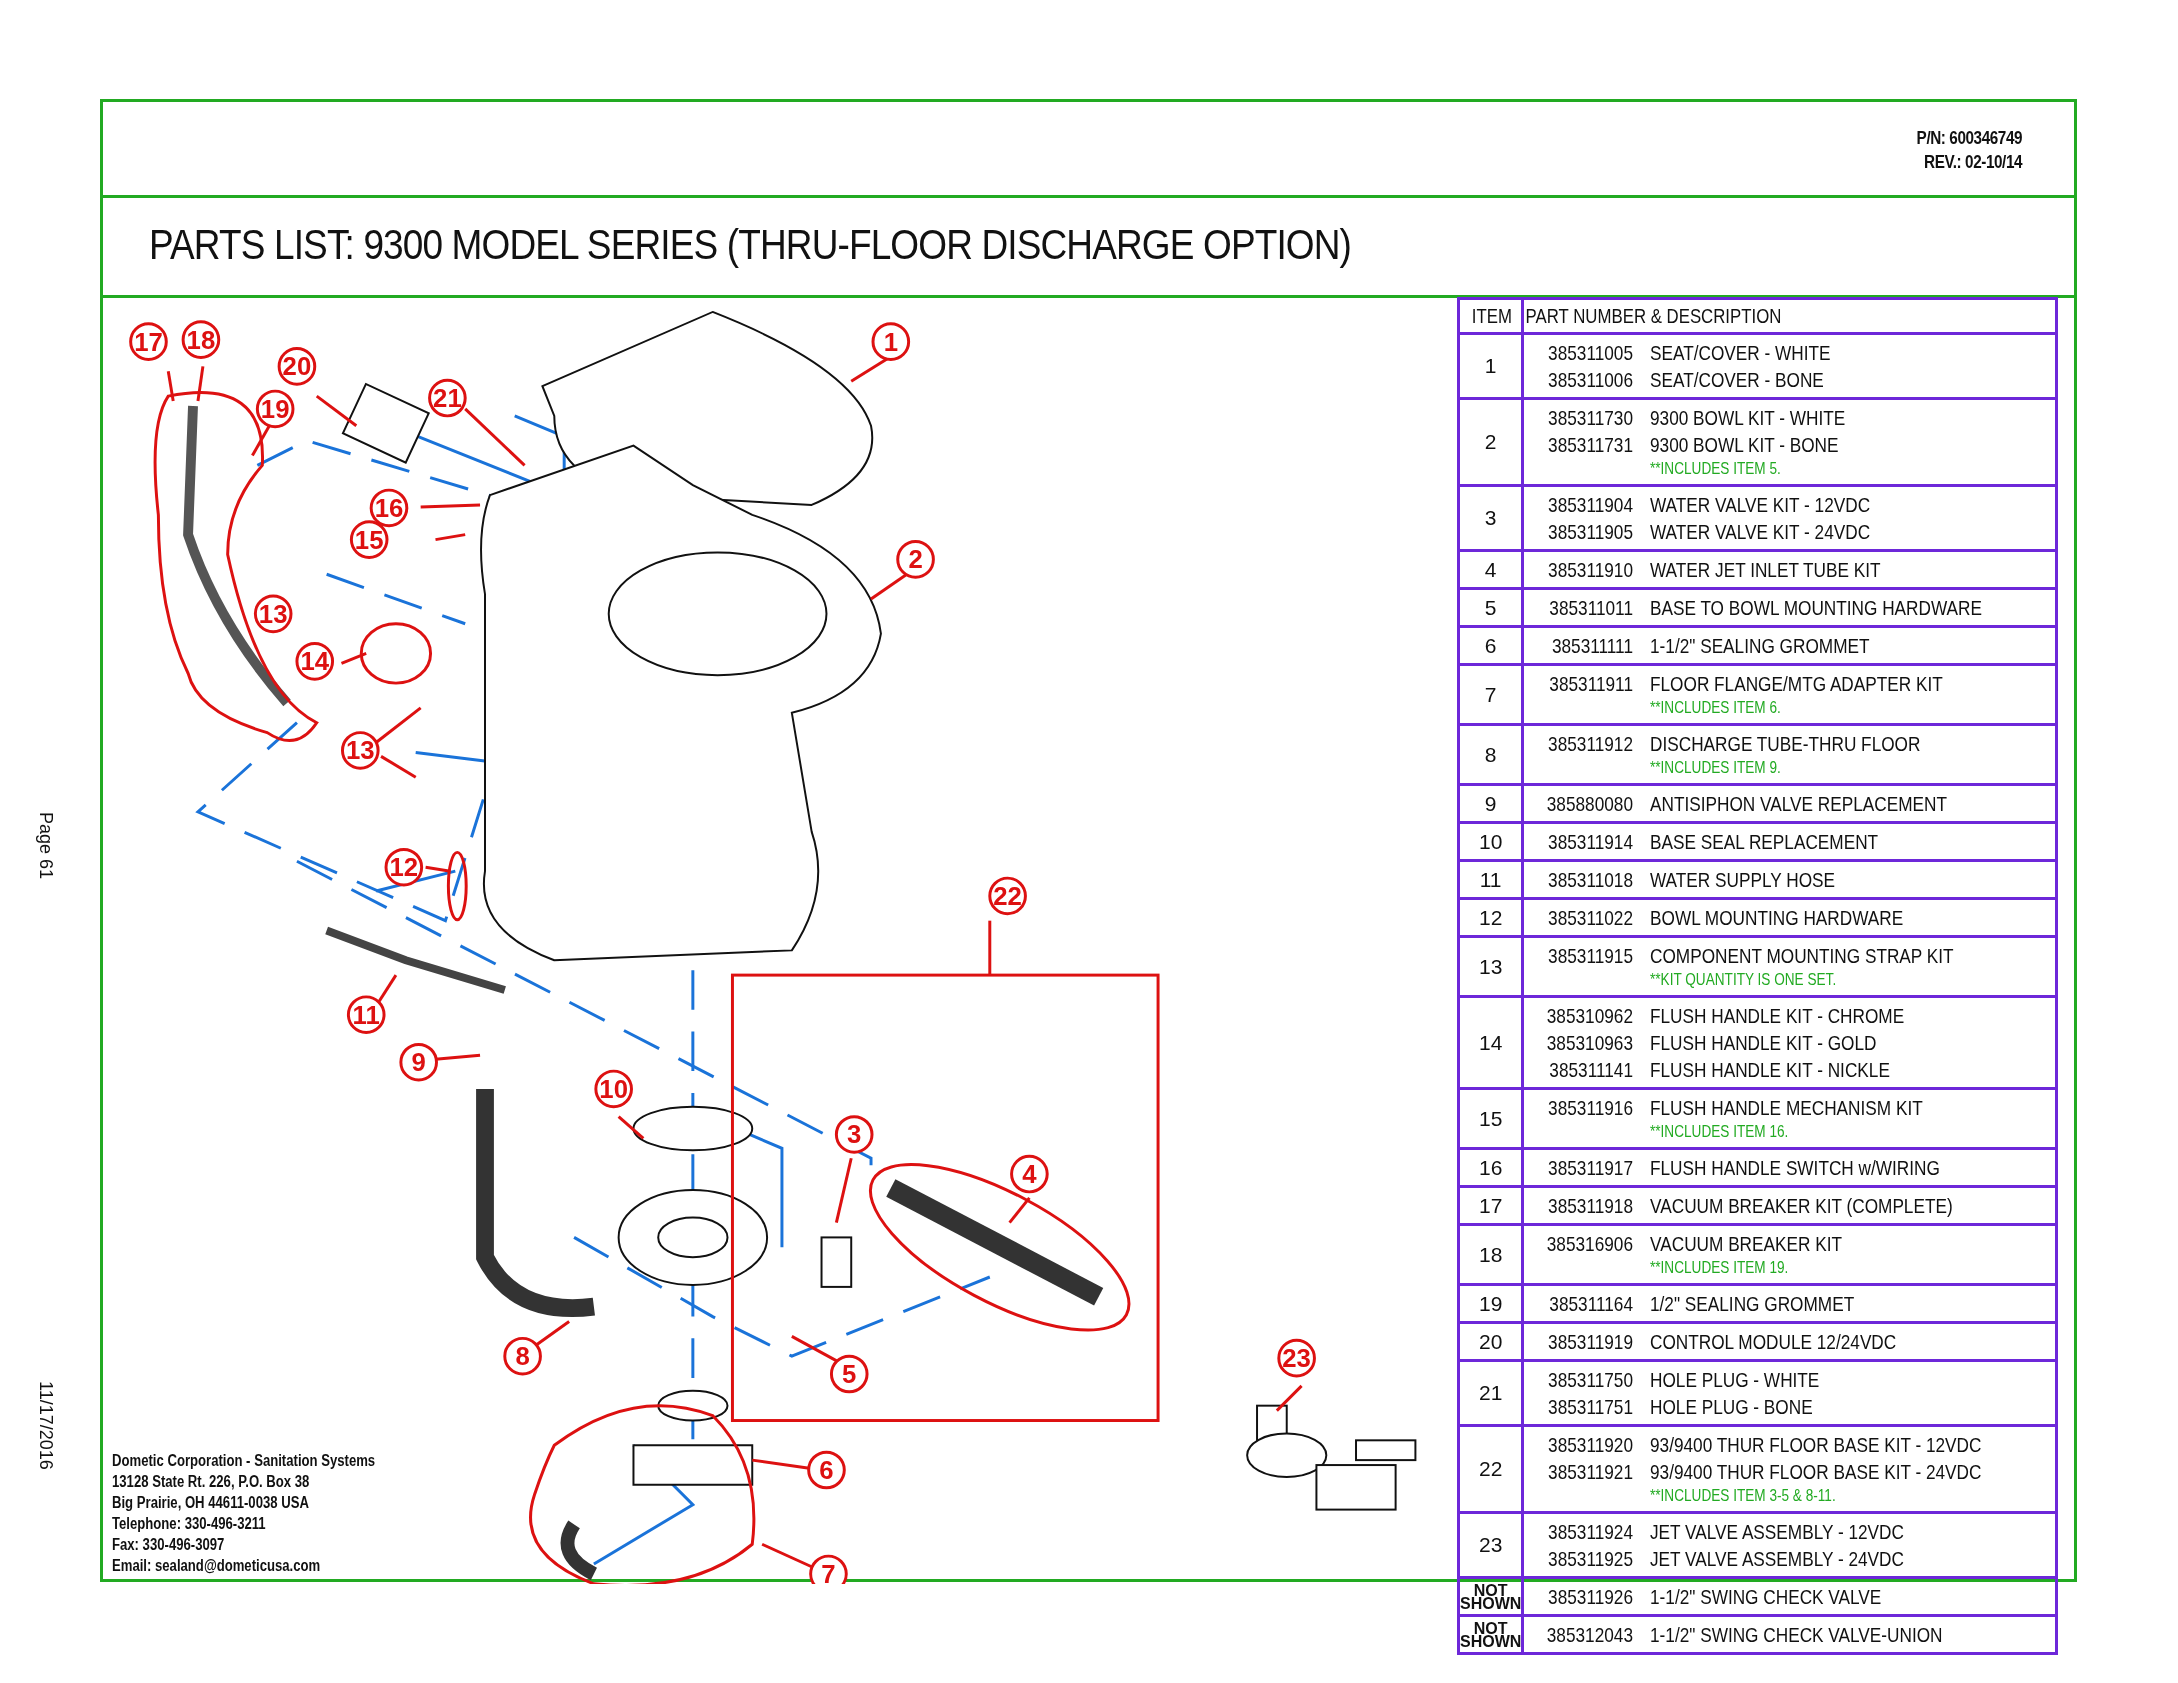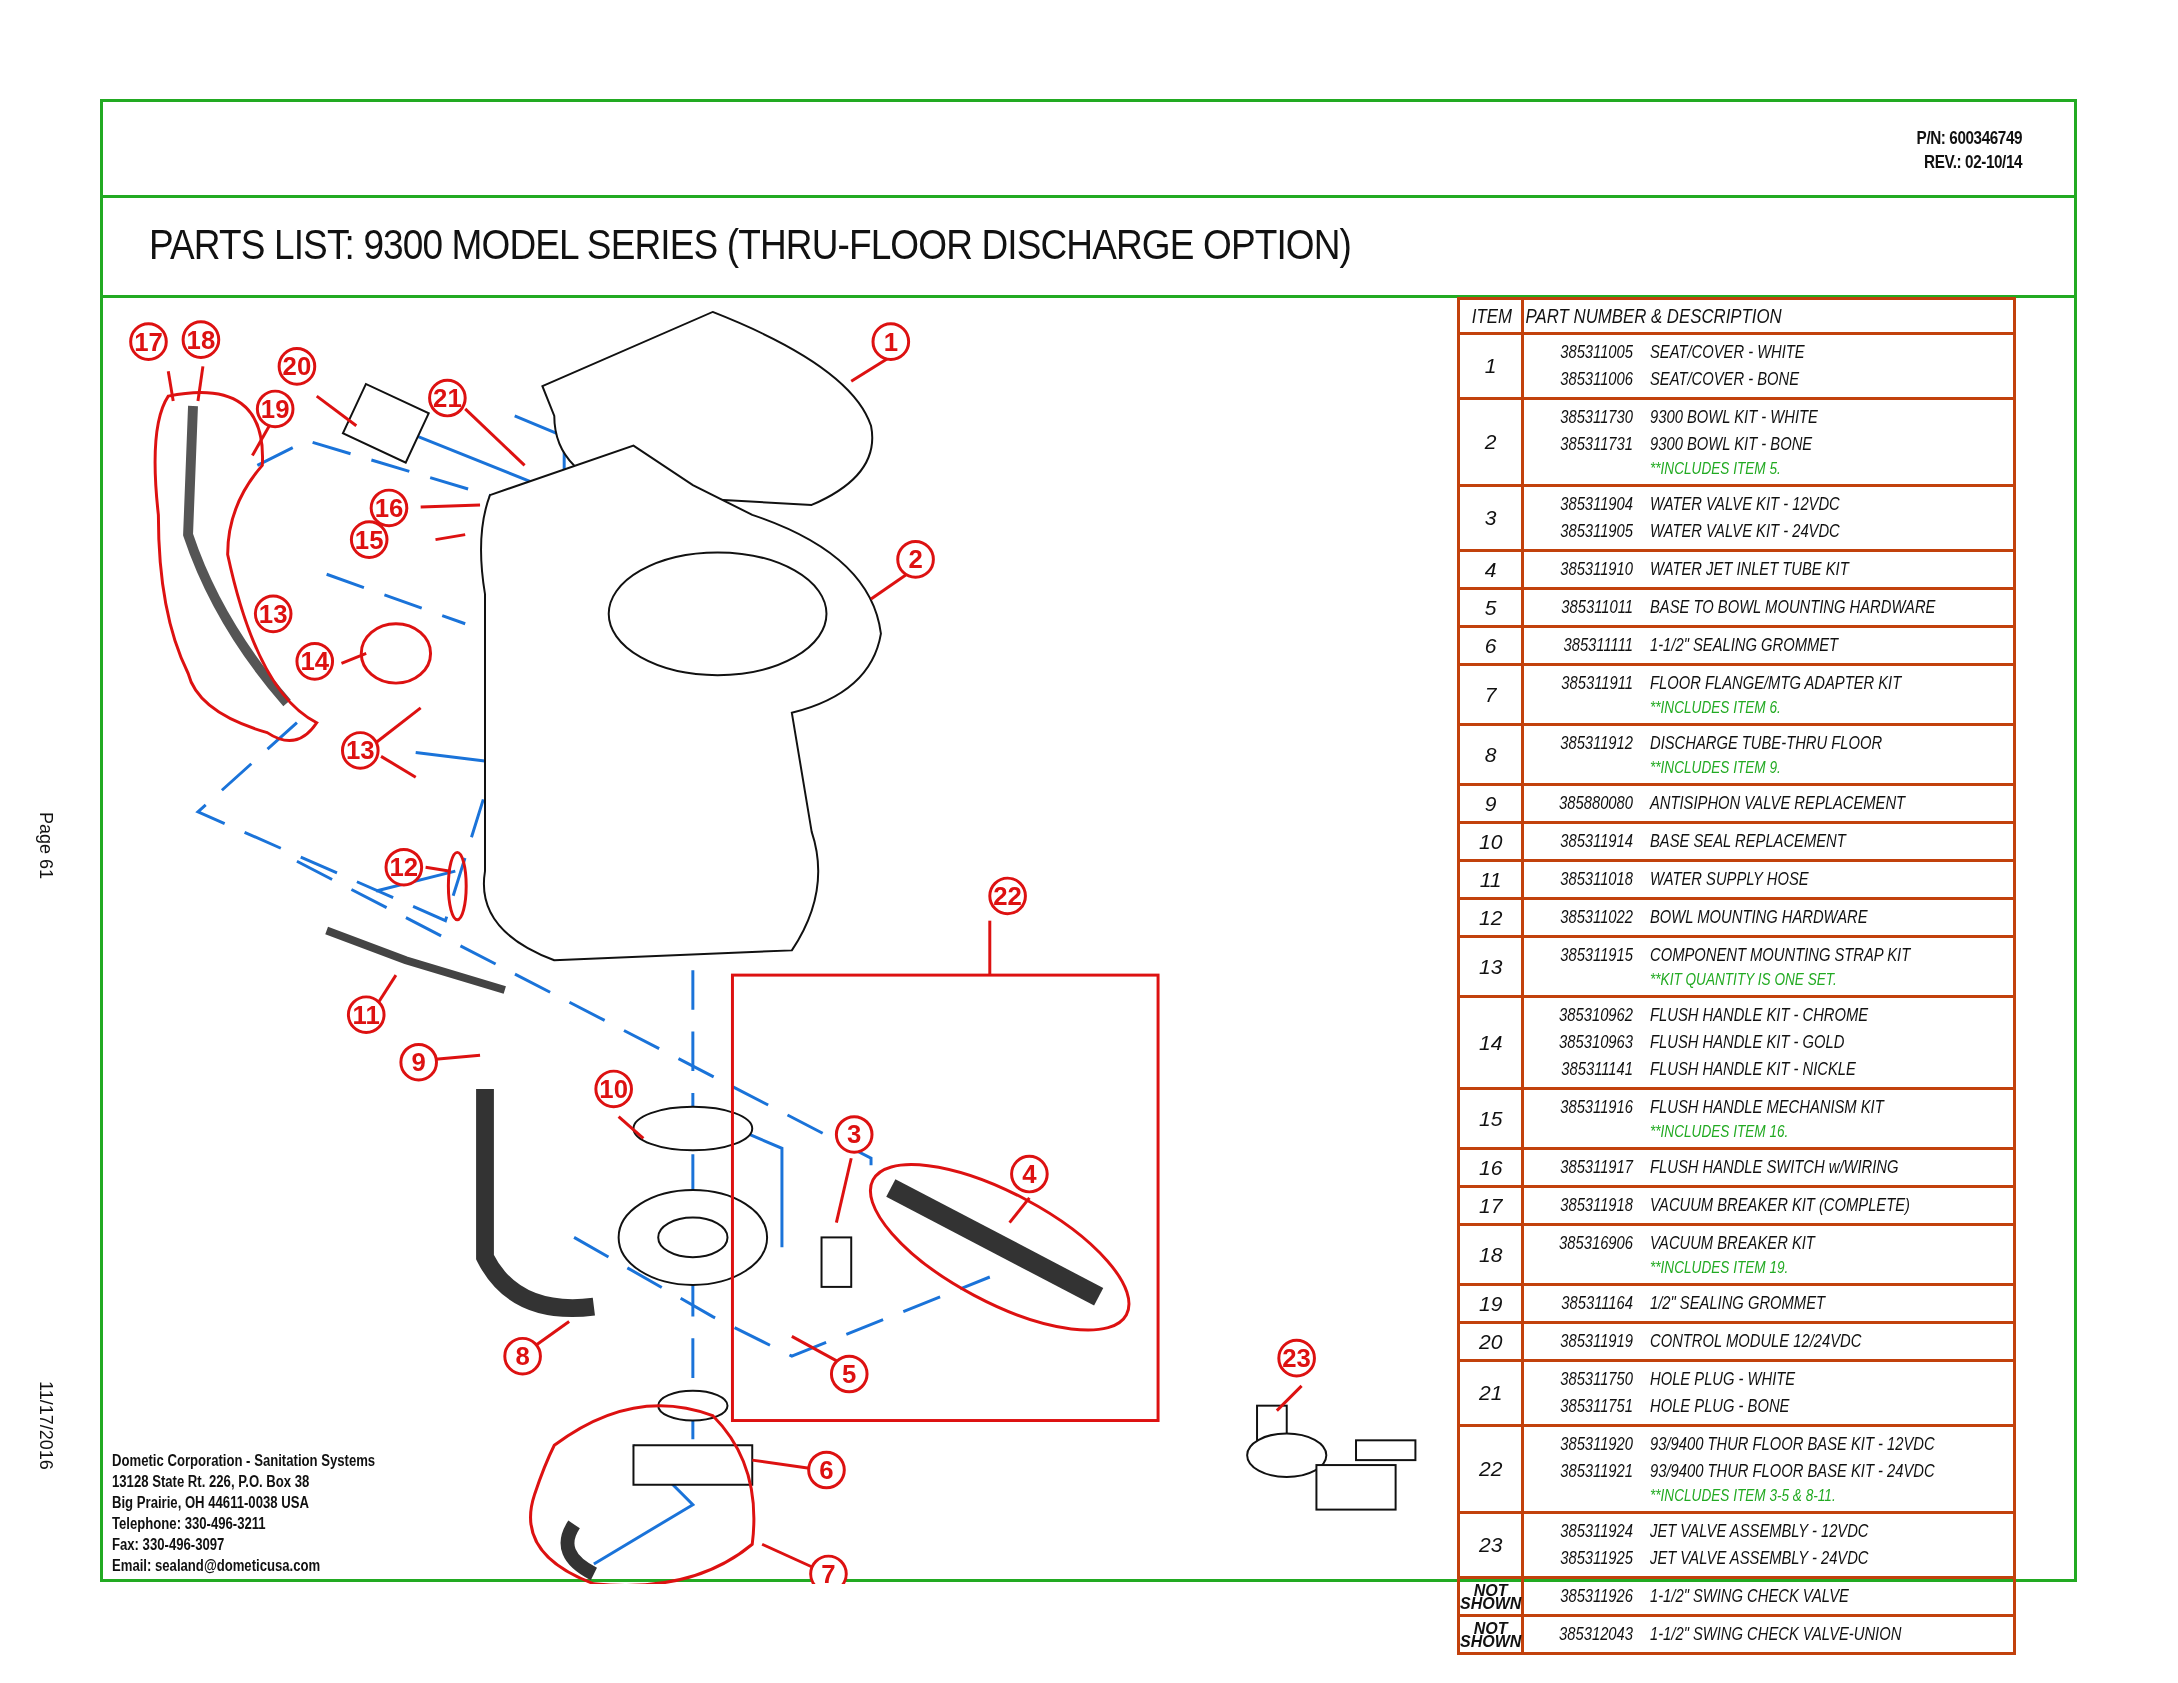--- a/index.html
+++ b/index.html
@@ -9,28 +9,28 @@
            border:3px solid #22aa22; box-sizing:border-box; }
   .hline { position:absolute; left:100px; width:1977px; height:3px; background:#22aa22; }
   .pn { position:absolute; right:156px; top:126px; text-align:right; font-weight:bold;
         font-size:18px; line-height:24px; letter-spacing:-0.5px; transform:scaleX(0.85); transform-origin:right top; }
   .title { position:absolute; left:149px; top:220px; font-size:43px; font-weight:normal;
            letter-spacing:-1px; transform:scaleX(0.86); transform-origin:left top; white-space:nowrap; }
   .side { position:absolute; font-size:18px; transform:rotate(90deg); transform-origin:left top; white-space:nowrap; }
   .address { position:absolute; left:112px; top:1450px; font-size:16px; line-height:21px; font-weight:bold;
              transform:scaleX(0.82); transform-origin:left top; white-space:nowrap; }
   table.parts { position:absolute; left:1457px; top:297px; width:559px; border-collapse:collapse; }
-  table.parts td, table.parts th { border:3px solid #c2410c; padding:0; vertical-align:middle;font-style:italic; }
+  table.parts td, table.parts th { border:3px solid #6d28d9; padding:0; vertical-align:middle; }
   table.parts th { height:32px; font-size:21px; font-weight:normal; text-align:left; white-space:nowrap; }
   .th-item { width:59px; text-align:center !important; }
   .th-inner { display:inline-block; transform:scaleX(0.8); transform-origin:left center; padding-left:2px; }
   .item-cell { text-align:center; font-size:21px; width:59px; }
   .item-cell.ns { font-size:16px; line-height:13px; font-weight:bold; }
   .desc-cell { padding:4px 0 4px 0 !important; }
-  .line { display:flex; font-size:18px; line-height:27px; white-space:nowrap; }
+  .line { display:flex; font-size:21px; line-height:27px; white-space:nowrap; }
   .line .pnum { width:109px; text-align:right; display:inline-block; transform:scaleX(0.82); transform-origin:right center; }
   .line .ptxt { margin-left:17px; display:inline-block; transform:scaleX(0.82); transform-origin:left center; }
   .note { color:#22aa22; font-size:17px; line-height:22px; margin-left:126px; white-space:nowrap;
           display:block; transform:scaleX(0.8); transform-origin:left center; }
   svg.diagram { position:absolute; left:0; top:0; }
   .callout circle { fill:#fff; stroke:#dd1111; stroke-width:3; }
   .callout text { fill:#dd1111; font-size:26px; font-weight:bold; text-anchor:middle; dominant-baseline:central;
                   font-family:"Liberation Sans", sans-serif; }
 </style>
 </head>

